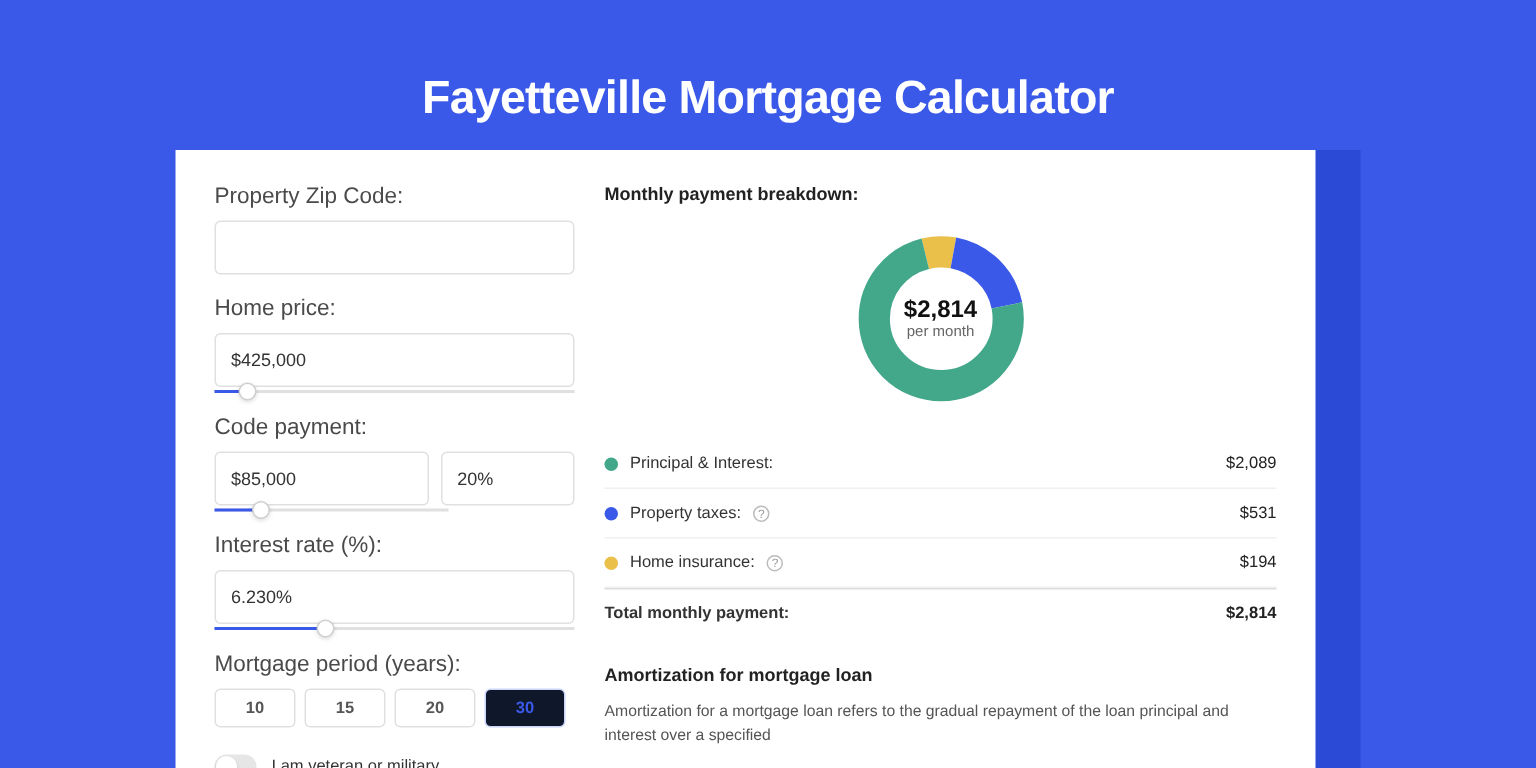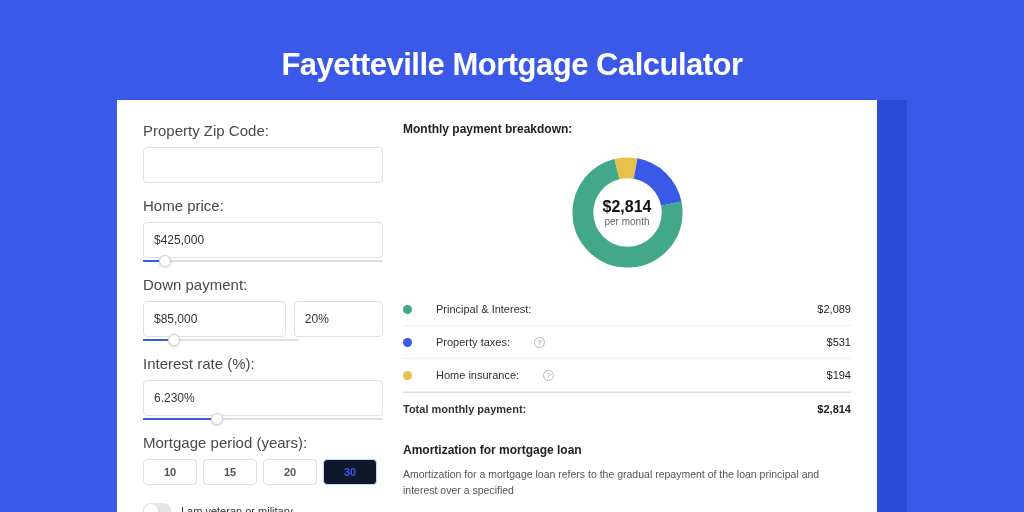--- a/index.html
+++ b/index.html
@@ -143,21 +143,21 @@
   .donut-sub { font-size: 10px; color: #666; }
 
   .legend-row {
     display: flex;
     align-items: center;
     justify-content: space-between;
     padding: 10px 0;
     border-bottom: 1px solid #f0f0f0;
     font-size: 11px;
   }
-  .legend-left { display: flex; align-items: center; gap: 24px; }
+  .legend-left { display: flex; align-items: center; gap: 8px; }
   .dot { width: 9px; height: 9px; border-radius: 50%; flex-shrink: 0; }
   .legend-label { color: #333; }
   .legend-amount { color: #222; }
   .legend-row.total { border-top: 1px solid #ddd; border-bottom: none; font-weight: 700; }
   .legend-row.total .legend-label { font-weight: 700; }
   .legend-row.total .legend-amount { font-weight: 700; }
   .info-icon {
     width: 11px; height: 11px; border-radius: 50%;
     border: 1px solid #bbb;
     display: inline-flex; align-items: center; justify-content: center;
@@ -192,21 +192,21 @@
       <div class="field-block">
         <label class="field-label">Home price:</label>
         <input class="text-input" value="$425,000" style="">
         <div class="slider-track">
           <div class="slider-fill" id="hp-fill" style="width: 9%;"></div>
           <div class="slider-thumb" id="hp-thumb" style="left: 9%;"></div>
         </div>
       </div>
 
       <div class="field-block">
-        <label class="field-label">Down payment:</label>
+        <label class="field-label">Code payment:</label>
         <div class="split-row">
           <input class="text-input" value="$85,000" style="">
           <input class="text-input" value="20%" style="">
         </div>
         <div class="slider-track" style="width:65%">
           <div class="slider-fill" id="dp-fill" style="width: 20%;"></div>
           <div class="slider-thumb" id="dp-thumb" style="left: 20%;"></div>
         </div>
       </div>
 

